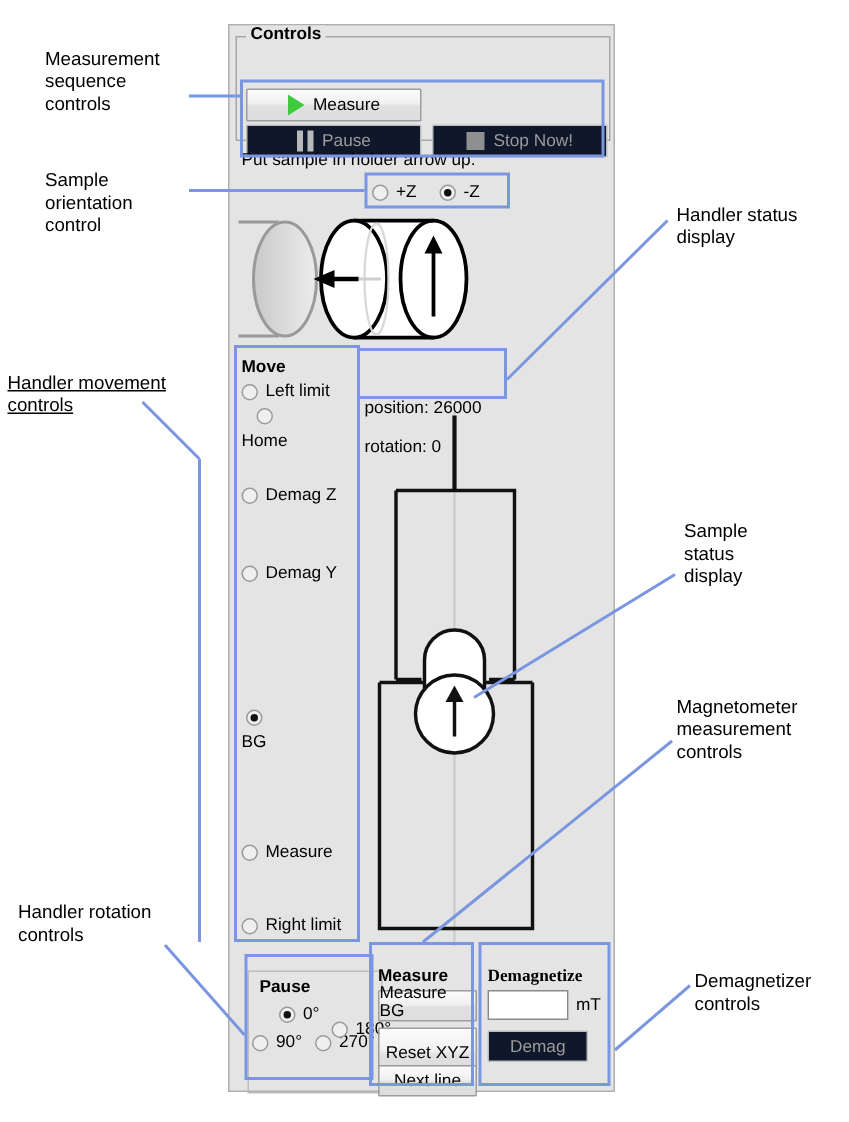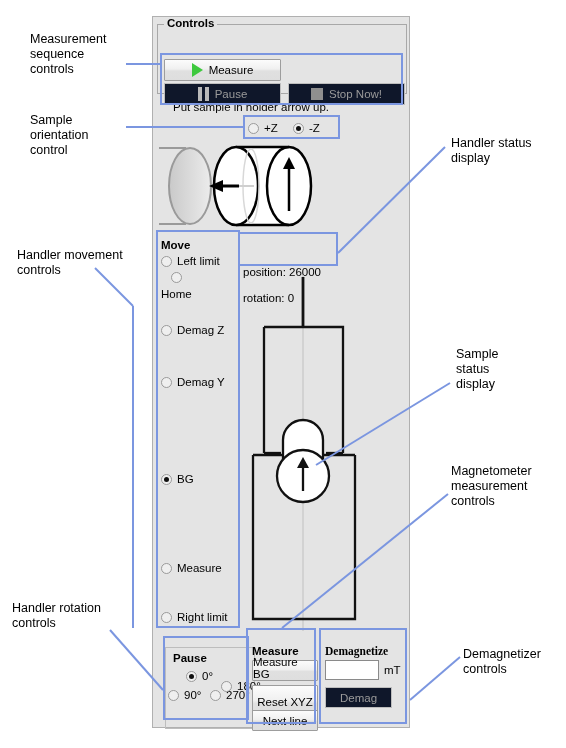--- a/index.html
+++ b/index.html
@@ -190,21 +190,21 @@
           <span class="bar"></span>
       </span>
       <span>Pause</span>
     </div>
 
     <div class="btn disabled" style="left:135px; top:66px; width:117px; height:22px;">
       <span class="stop-ico"></span>
       <span>Stop Now!</span>
     </div>
 
-    <div class="plain-text" style="left:20px; top:84px;">Put sample in holder arrow up.</div>
+    <div class="plain-text" style="left:8px; top:84px;">Put sample in holder arrow up.</div>
 
     <div class="radio-row" style="left:95px; top:105px;">
       <span class="radio"></span>
       <span>+Z</span>
     </div>
     <div class="radio-row" style="left:140px; top:105px;">
       <span class="radio on"></span>
       <span>-Z</span>
     </div>
 
@@ -251,21 +251,21 @@
       <span>Home</span>
     </div>
     <div class="radio-row" style="left:8px; top:307px;">
       <span class="radio"></span>
       <span>Demag Z</span>
     </div>
     <div class="radio-row" style="left:8px; top:359px;">
       <span class="radio"></span>
       <span>Demag Y</span>
     </div>
-    <div class="radio-row" style="left:8px; top:456px;">
+    <div class="radio-row" style="left:8px; top:456px;flex-direction:column;">
       <span class="radio on"></span>
       <span>BG</span>
     </div>
     <div class="radio-row" style="left:8px; top:545px;">
       <span class="radio"></span>
       <span>Measure</span>
     </div>
     <div class="radio-row" style="left:8px; top:594px;">
       <span class="radio"></span>
       <span>Right limit</span>
@@ -355,21 +355,21 @@
 
     <line x1="410" y1="700" x2="460" y2="657" stroke="#7b96e0" stroke-width="2"></line>
   </svg>
 
   <div class="annot" style="left:30px; top:32px; width:110px;">Measurement
 sequence
 controls</div>
   <div class="annot" style="left:30px; top:113px; width:110px;">Sample
 orientation
 control</div>
-  <div class="annot" style="left:17px; top:248px; width:130px;">Handler movement
+  <div class="annot" style="left:5px; top:248px; width:130px;text-decoration:underline;">Handler movement
 controls</div>
   <div class="annot" style="left:12px; top:601px; width:125px;">Handler rotation
 controls</div>
 
   <div class="annot" style="left:451px; top:136px; width:110px;">Handler status
 display</div>
   <div class="annot" style="left:456px; top:347px; width:100px;">Sample
 status
 display</div>
   <div class="annot" style="left:451px; top:464px; width:112px;">Magnetometer

